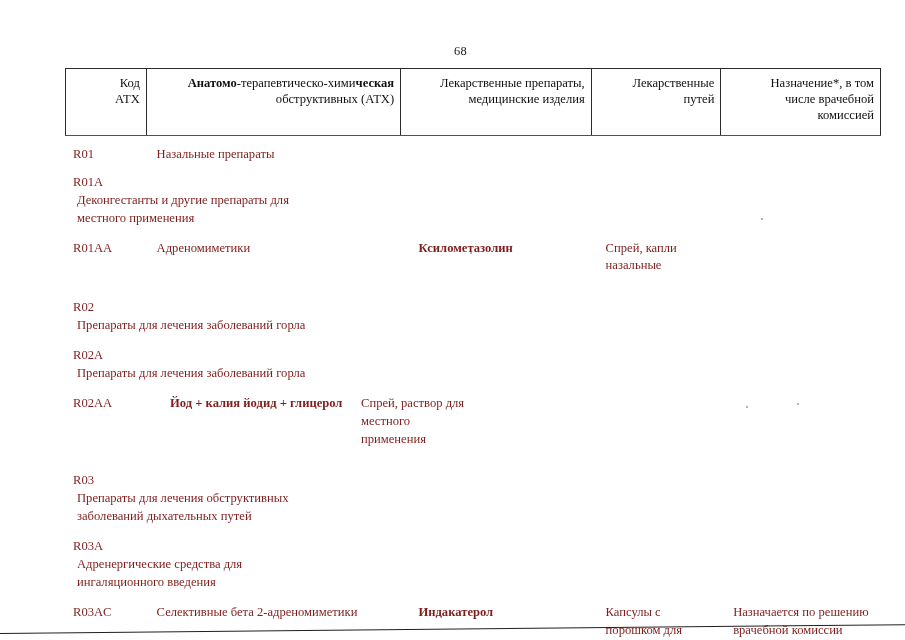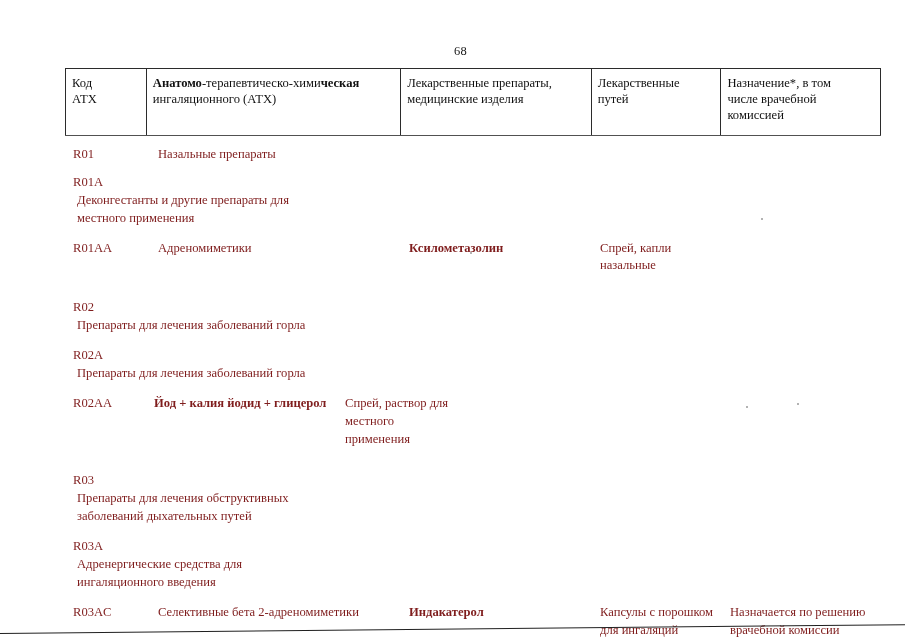--- a/index.html
+++ b/index.html
@@ -44,22 +44,22 @@
   .thead {
     display: flex;
     border: 1px solid #2b2b2b;
     border-bottom: none;
     height: 67px;
     box-sizing: border-box;
   }
 
   .thead .th {
     box-sizing: border-box;
-    padding: 7px 0 0 6px;
-    text-align: left;
+    padding: 7px 6px 0 6px;
+    text-align: right;
     font-size: 12.6px;
     line-height: 1.27;
     color: #111111;
     border-right: 1px solid #2b2b2b;
   }
   .thead .th:last-child { border-right: none; }
 
   
   .thead-rule {
     width: 816px;
@@ -96,21 +96,21 @@
     line-height: 1.42;
     color: #7f1d1d;
   }
 
   .td.code {
     padding-left: 8px;
     white-space: nowrap;
   }
 
   .td.name   { padding-left: 12px; }
-  .td.drug   { padding-left: 8px; }
+  .td.drug   { padding-left: 8px; margin-left: 16px; }
   .td.form   { padding-left: 8px; }
   .td.note   { padding-left: 8px; }
 
   
   .td.drug { font-weight: 700; }
 
   
   .trow.gap-sm { margin-bottom: 12px; flex-direction: column; }
   .trow.gap-lg { margin-bottom: 24px; }
 
@@ -145,21 +145,21 @@
 
     <div class="thead">
 
       <div class="th c1">
         <div>Код</div>
         <div>АТХ</div>
       </div>
 
       <div class="th c2">
         <div><span class="ink-bold">Анатомо</span><span>-терапевтическо-хими</span><span class="ink-bold">ческая</span></div>
-        <div>ингаляционного (АТХ)</div>
+        <div>обструктивных (АТХ)</div>
       </div>
 
       <div class="th c3">
         <div>Лекарственные препараты,</div>
         <div>медицинские изделия</div>
       </div>
 
       <div class="th c4">
         <div>Лекарственные</div>
         <div>путей</div>

